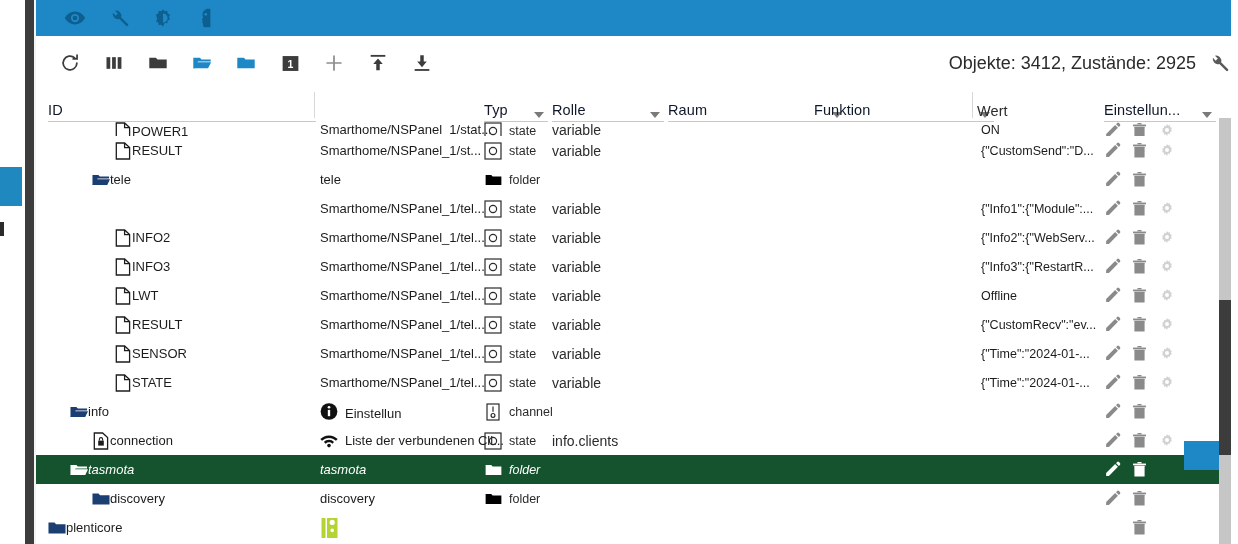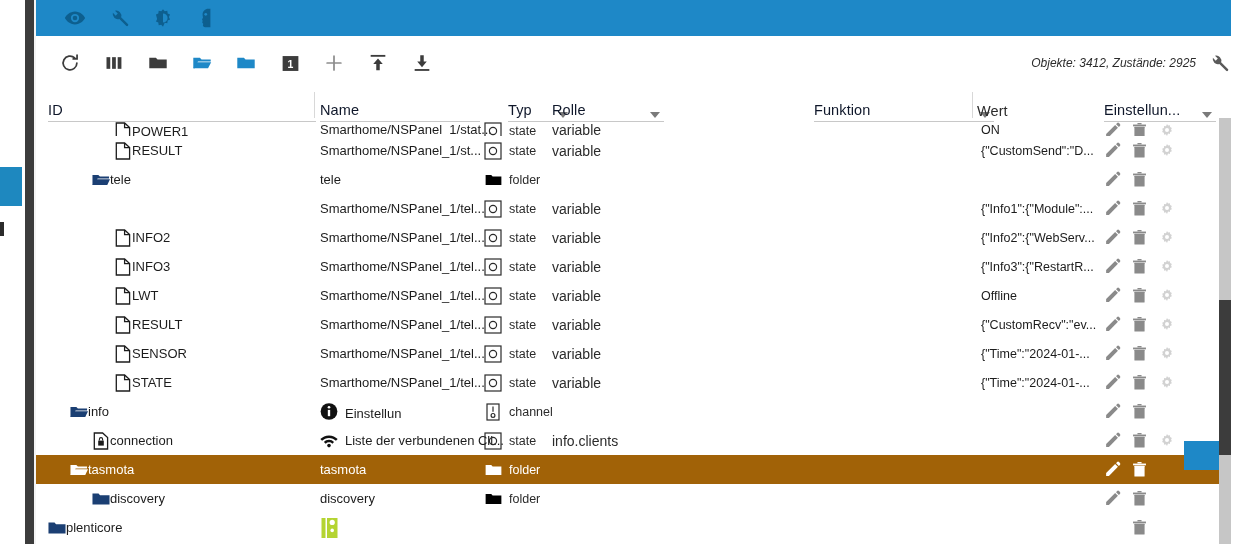--- a/index.html
+++ b/index.html
@@ -34,21 +34,21 @@
   .toolbar { position: absolute; left: 0; top: 0; width: 1202px; height: 54px; }
   .tb-icons { position: absolute; left: 12px; top: 0; height: 54px; display: flex; align-items: center; }
   .tb-btn {
     width: 44px; height: 44px; display: flex; align-items: center; justify-content: center;
     cursor: pointer; border: none; background: transparent;
   }
   .tb-btn svg { display: block; }
   .status-text {
     position: absolute; right: 42px; top: 0; height: 54px;
     display: flex; align-items: center;
-    font-size: 12px; color: #2b2b2b; white-space: nowrap; font-style: italic;
+    font-size: 18px; color: #2b2b2b; white-space: nowrap;
   }
   .tb-wrench { position: absolute; right: 8px; top: 0; height: 54px; display: flex; align-items: center; cursor: pointer; }
 
   
   .filters { position: absolute; left: 0; top: 54px; width: 1202px; height: 32px; }
   .filt {
     position: absolute; top: 0; height: 32px;
     border-bottom: 1px solid #c8c8c8;
     display: flex; align-items: flex-end; padding-bottom: 3px;
   }
@@ -64,21 +64,21 @@
   
   .table-wrap {
     position: absolute; left: 0; top: 86px; width: 1184px; height: 422px;
     overflow: hidden;
   }
   .row {
     position: relative; height: 29px; width: 1184px;
     display: flex; align-items: center;
     font-size: 13px; color: #1c1c1c;
   }
-  .row.selected { background: #a16207; color: #ffffff; }
+  .row.selected { background: #14532d; color: #ffffff; font-style: italic; }
   .row.clipped-top { height: 14px; align-items: flex-start; overflow: hidden; }
 
   .c-id   { position: absolute; left: 0;    width: 280px; display: flex; align-items: center; }
   .c-name { position: absolute; left: 284px; width: 196px; white-space: nowrap; overflow: hidden; }
   .c-typ  { position: absolute; left: 448px; width: 100px; display: flex; align-items: center; gap: 7px; }
   .c-rolle{ position: absolute; left: 516px; width: 110px; }
   .c-wert { position: absolute; left: 945px; width: 150px; white-space: nowrap; overflow: hidden; }
   .c-act  { position: absolute; left: 1068px; width: 116px; display: flex; align-items: center; gap: 10px; }
 
   .id-inner { display: flex; align-items: center; gap: 0; }
@@ -213,29 +213,30 @@
         <svg width="22" height="22" viewBox="0 0 24 24" fill="#5a5a5a">
             <path d="M21.7 18.6l-7.4-7.4a5.6 5.6 0 0 0-6.7-7.1l3.1 3.1-2.3 2.3L5.3 6.4a5.6 5.6 0 0 0 7.1 6.7l7.4 7.4a1.3 1.3 0 0 0 1.9 0 1.3 1.3 0 0 0 0-1.9z"></path>
           </svg>
       </div>
     </div>
 
     <div class="filters">
       <div class="filt" style="left:12px; width:268px;">
         <span class="lab">ID</span>
       </div>
-      <div class="filt" style="left:284px; width:160px;">
-        <span class="lab">Name</span>
-      </div>
-      <div class="filt" style="left:472px; width:64px;">
+      <div class="filt" style="left:448px; width:64px;">
         <span class="lab">Typ</span>
         <span class="caret"></span>
       </div>
       <div class="filt" style="left:516px; width:112px;">
         <span class="lab">Rolle</span>
+        <span class="caret"></span>
+      </div>
+      <div class="filt" style="left:632px; width:178px;">
+        <span class="lab">Raum</span>
         <span class="caret"></span>
       </div>
       <div class="filt" style="left:778px; width:180px;">
         <span class="lab">Funktion</span>
         <span class="caret"></span>
       </div>
       <div class="filt" style="left:941px; width:120px; border-bottom:none;">
         <span class="lab dark">Wert</span>
       </div>
       <div class="filt" style="left:1068px; width:112px;text-align:right;">

